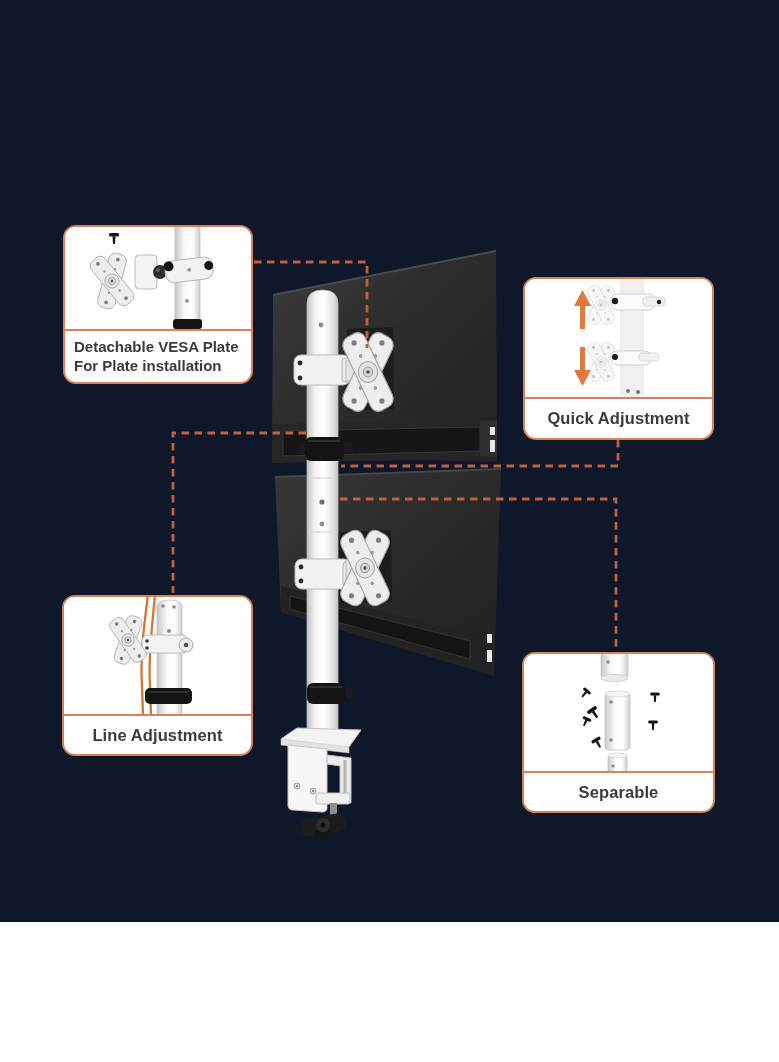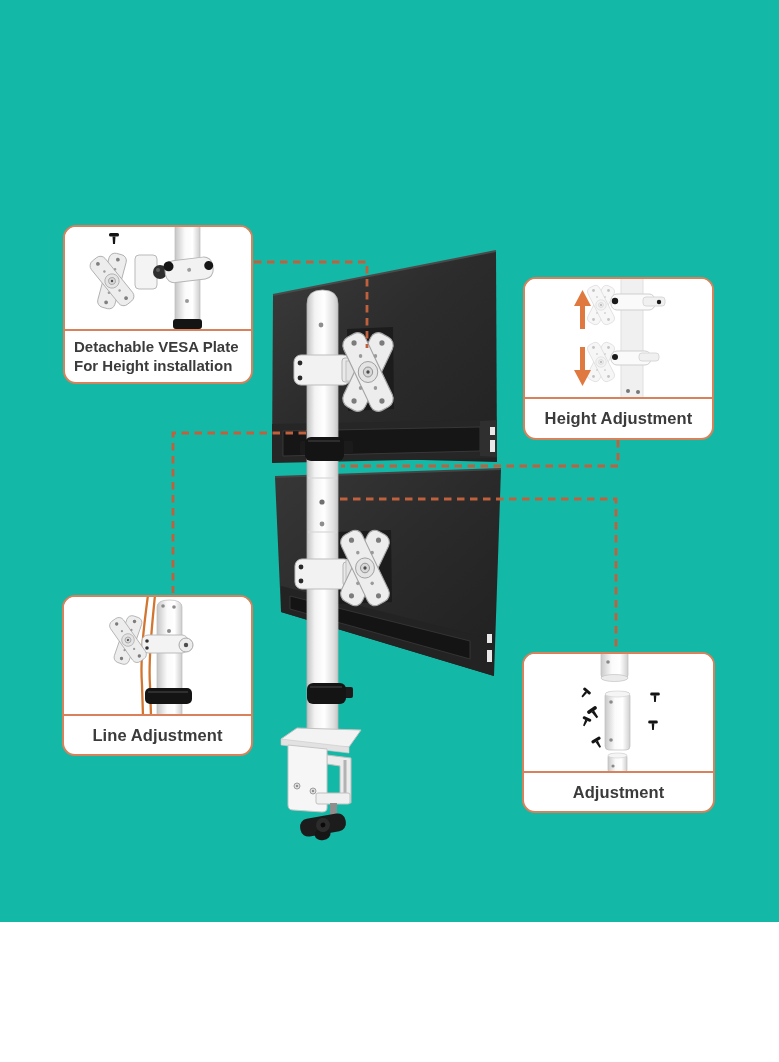--- a/index.html
+++ b/index.html
@@ -1,17 +1,17 @@
 <!DOCTYPE html>
 <html><head>
 <meta charset="utf-8">
 <style>
   html,body{margin:0;padding:0;background:#fff;}
   .canvas{
-    position:relative;width:779px;height:922px;background:#14b8a6;overflow:hidden;
+    position:relative;width:779px;height:922px;background:#0f172a;overflow:hidden;
     font-family:"Liberation Sans", sans-serif;
   }
   .product-svg{position:absolute;left:0;top:0;width:779px;height:1062px;}
   .callout{
     position:absolute;box-sizing:border-box;background:#fff;
     border:2px solid #D8815B;border-radius:13px;
     display:flex;flex-direction:column;z-index:5;
   }
   .callout .ill{
     position:relative;flex:0 0 auto;border-bottom:2px solid #D8815B;
@@ -190,21 +190,21 @@
           <circle cx="104" cy="37" r="5" fill="#161616"></circle>
           <circle cx="144" cy="41" r="4.5" fill="#161616"></circle>
           <circle cx="124" cy="43" r="2" fill="#9c9c9c"></circle>
         </g>
         <rect x="108" y="92" width="29" height="10" rx="3" fill="#141414"></rect>
         <circle cx="122" cy="74" r="2" fill="#999"></circle>
       </svg>
     </div>
     <div class="label two-line">
       <span>Detachable VESA Plate</span>
-      <span>For Height installation</span>
+      <span>For Plate installation</span>
     </div>
   </div>
 
   <div class="callout" style="left:523px;top:277px;width:191px;height:163px">
     <div class="ill" style="height:118px">
       <svg viewBox="0 0 187 118">
         <rect x="96" y="-2" width="22" height="122" fill="#f0f0f0" stroke="#e0e0e0"></rect>
         <g opacity="0.45">
           <use href="#vplate" transform="translate(76,26) scale(0.5)"></use>
         </g>
@@ -228,21 +228,21 @@
           <rect x="55" y="24" width="5" height="26"></rect>
           <polygon points="57.5,11 49,27 66,27"></polygon>
         </g>
         <g fill="#E0793F">
           <rect x="55" y="68" width="5" height="26"></rect>
           <polygon points="57.5,107 49,91 66,91"></polygon>
         </g>
       </svg>
     </div>
     <div class="label">
-      <span>Height Adjustment</span>
+      <span>Quick Adjustment</span>
     </div>
   </div>
 
   <div class="callout" style="left:62px;top:595px;width:191px;height:161px">
     <div class="ill" style="height:117px">
       <svg viewBox="0 0 187 117">
         <defs>
           <linearGradient id="pg3" x1="0" y1="0" x2="1" y2="0">
             <stop offset="0" stop-color="#c6c6c6"></stop>
               <stop offset="0.4" stop-color="#fafafa"></stop>
@@ -308,17 +308,17 @@
           <use href="#screw" transform="translate(63,37) rotate(40) scale(0.9)"></use>
           <use href="#screw" transform="translate(68,56) rotate(-35) scale(1.1)"></use>
           <use href="#screw" transform="translate(63,65) rotate(25) scale(0.9)"></use>
           <use href="#screw" transform="translate(72,86) rotate(-30) scale(1)"></use>
           <use href="#screw" transform="translate(131,40) rotate(0) scale(0.95)"></use>
           <use href="#screw" transform="translate(129,68) rotate(0) scale(0.95)"></use>
         </g>
       </svg>
     </div>
     <div class="label">
-      <span>Adjustment</span>
+      <span>Separable</span>
     </div>
   </div>
 
 </div>
 
 </body></html>

